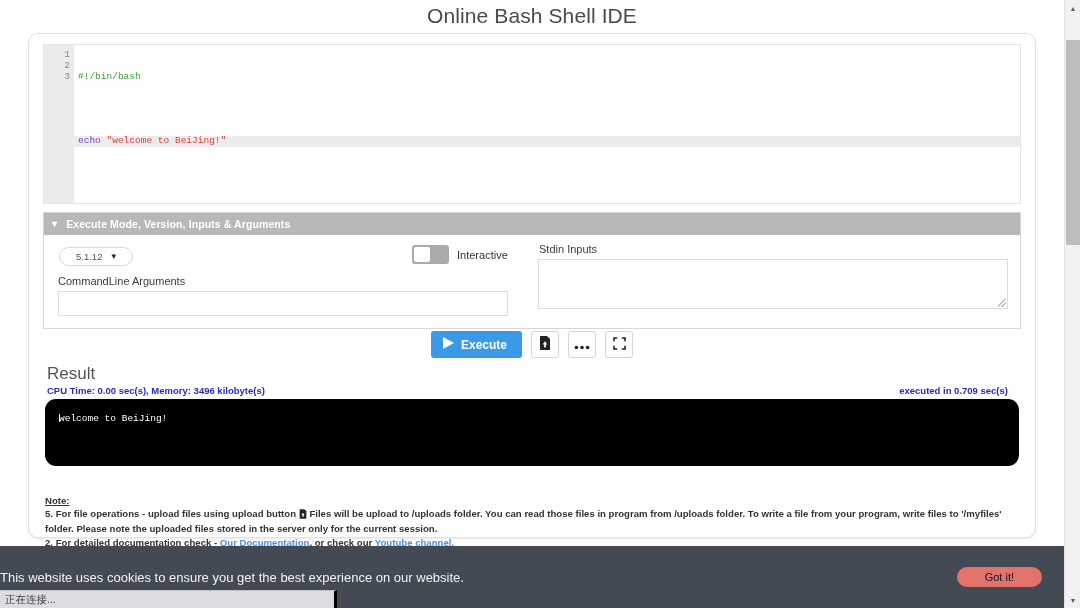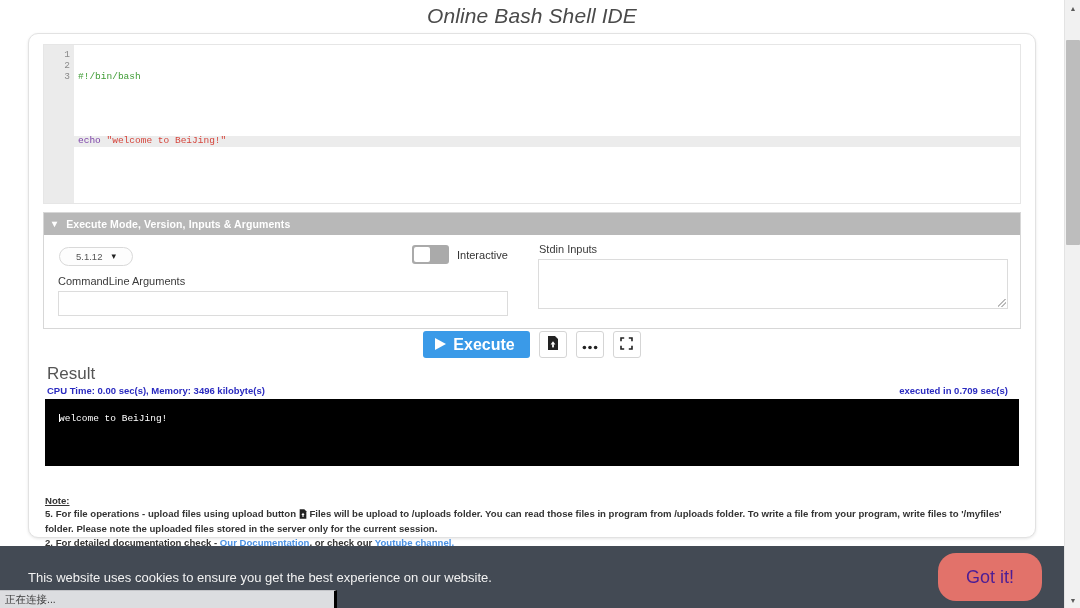--- a/index.html
+++ b/index.html
@@ -16,21 +16,20 @@
   
   .page-title {
     text-align: center;
     font-size: 21px;
     font-weight: 400;
     color: #4a4a4a;
     padding: 4px 0 6px 0;
     letter-spacing: 0.1px;
     margin: 0;
     width: 1064px;
-    font-style: italic;
   }
 
   
   .ide-card {
     position: absolute;
     left: 28px; top: 33px;
     width: 1008px;
     height: 505px;
     background: #fff;
     border: 1px solid #e2e2e2;
@@ -174,21 +173,21 @@
     padding-bottom: 4px;
   }
   .btn-execute {
     display: flex; align-items: center; gap: 7px;
     background: #3a9ae8;
     color: #fff;
     border: none;
     border-radius: 3px;
     height: 27px;
     padding: 0 15px 0 12px;
-    font-size: 16px;
+    font-size: 12px;
     font-weight: bold;
     cursor: pointer;
   }
   .icon-btn {
     width: 28px; height: 27px;
     border: 1px solid #d5d5d5;
     border-radius: 3px;
     background: #fff;
     display: flex; align-items: center; justify-content: center;
     cursor: pointer;
@@ -201,21 +200,21 @@
   .cpu-meta {
     font-size: 9.5px; font-weight: bold; color: #2a2ac0; margin-left: 2px;
   }
   .exec-time {
     font-size: 9.5px; font-weight: bold; color: #2a2ac0; margin-right: 11px;
   }
   .console {
     margin-top: 3px;
     height: 67px;
     background: #000000;
-    border-radius: 0;
+    border-radius: 11px;
     color: #ffffff;
     font-family: "Liberation Mono", monospace;
     font-size: 9.5px;
     padding: 14px 0 0 14px;
     white-space: pre;
     position: relative;
   }
   .console .cursor {
     display:inline-block; width:1px; height:8px; background:#fff;
     vertical-align:-1px; margin-right:-1px;
@@ -237,31 +236,31 @@
   
   .cookie-bar {
     position: absolute;
     left: 0; bottom: 0;
     width: 1064px;
     height: 62px;
     background: #434a54;
     display: flex;
     align-items: center;
     justify-content: space-between;
-    padding: 0 22px 0 28px;
+    padding: 0 22px 0 0;
   }
   .cookie-text { color: #f2f2f2; font-size: 13px; }
   .btn-gotit {
     background: #e2726a;
-    color: #4c1d95;
+    color: #0f172a;
     border: none;
     border-radius: 18px;
-    height: 48px;
+    height: 20px;
     padding: 0 28px;
-    font-size: 18px;
+    font-size: 11px;
     cursor: pointer;
   }
 
   
   .status-bar {
     position: absolute;
     left: 0; bottom: 0;
     width: 337px; height: 18px;
     background: #dcdde0;
     border-top: 1px solid #c3c4c8;

